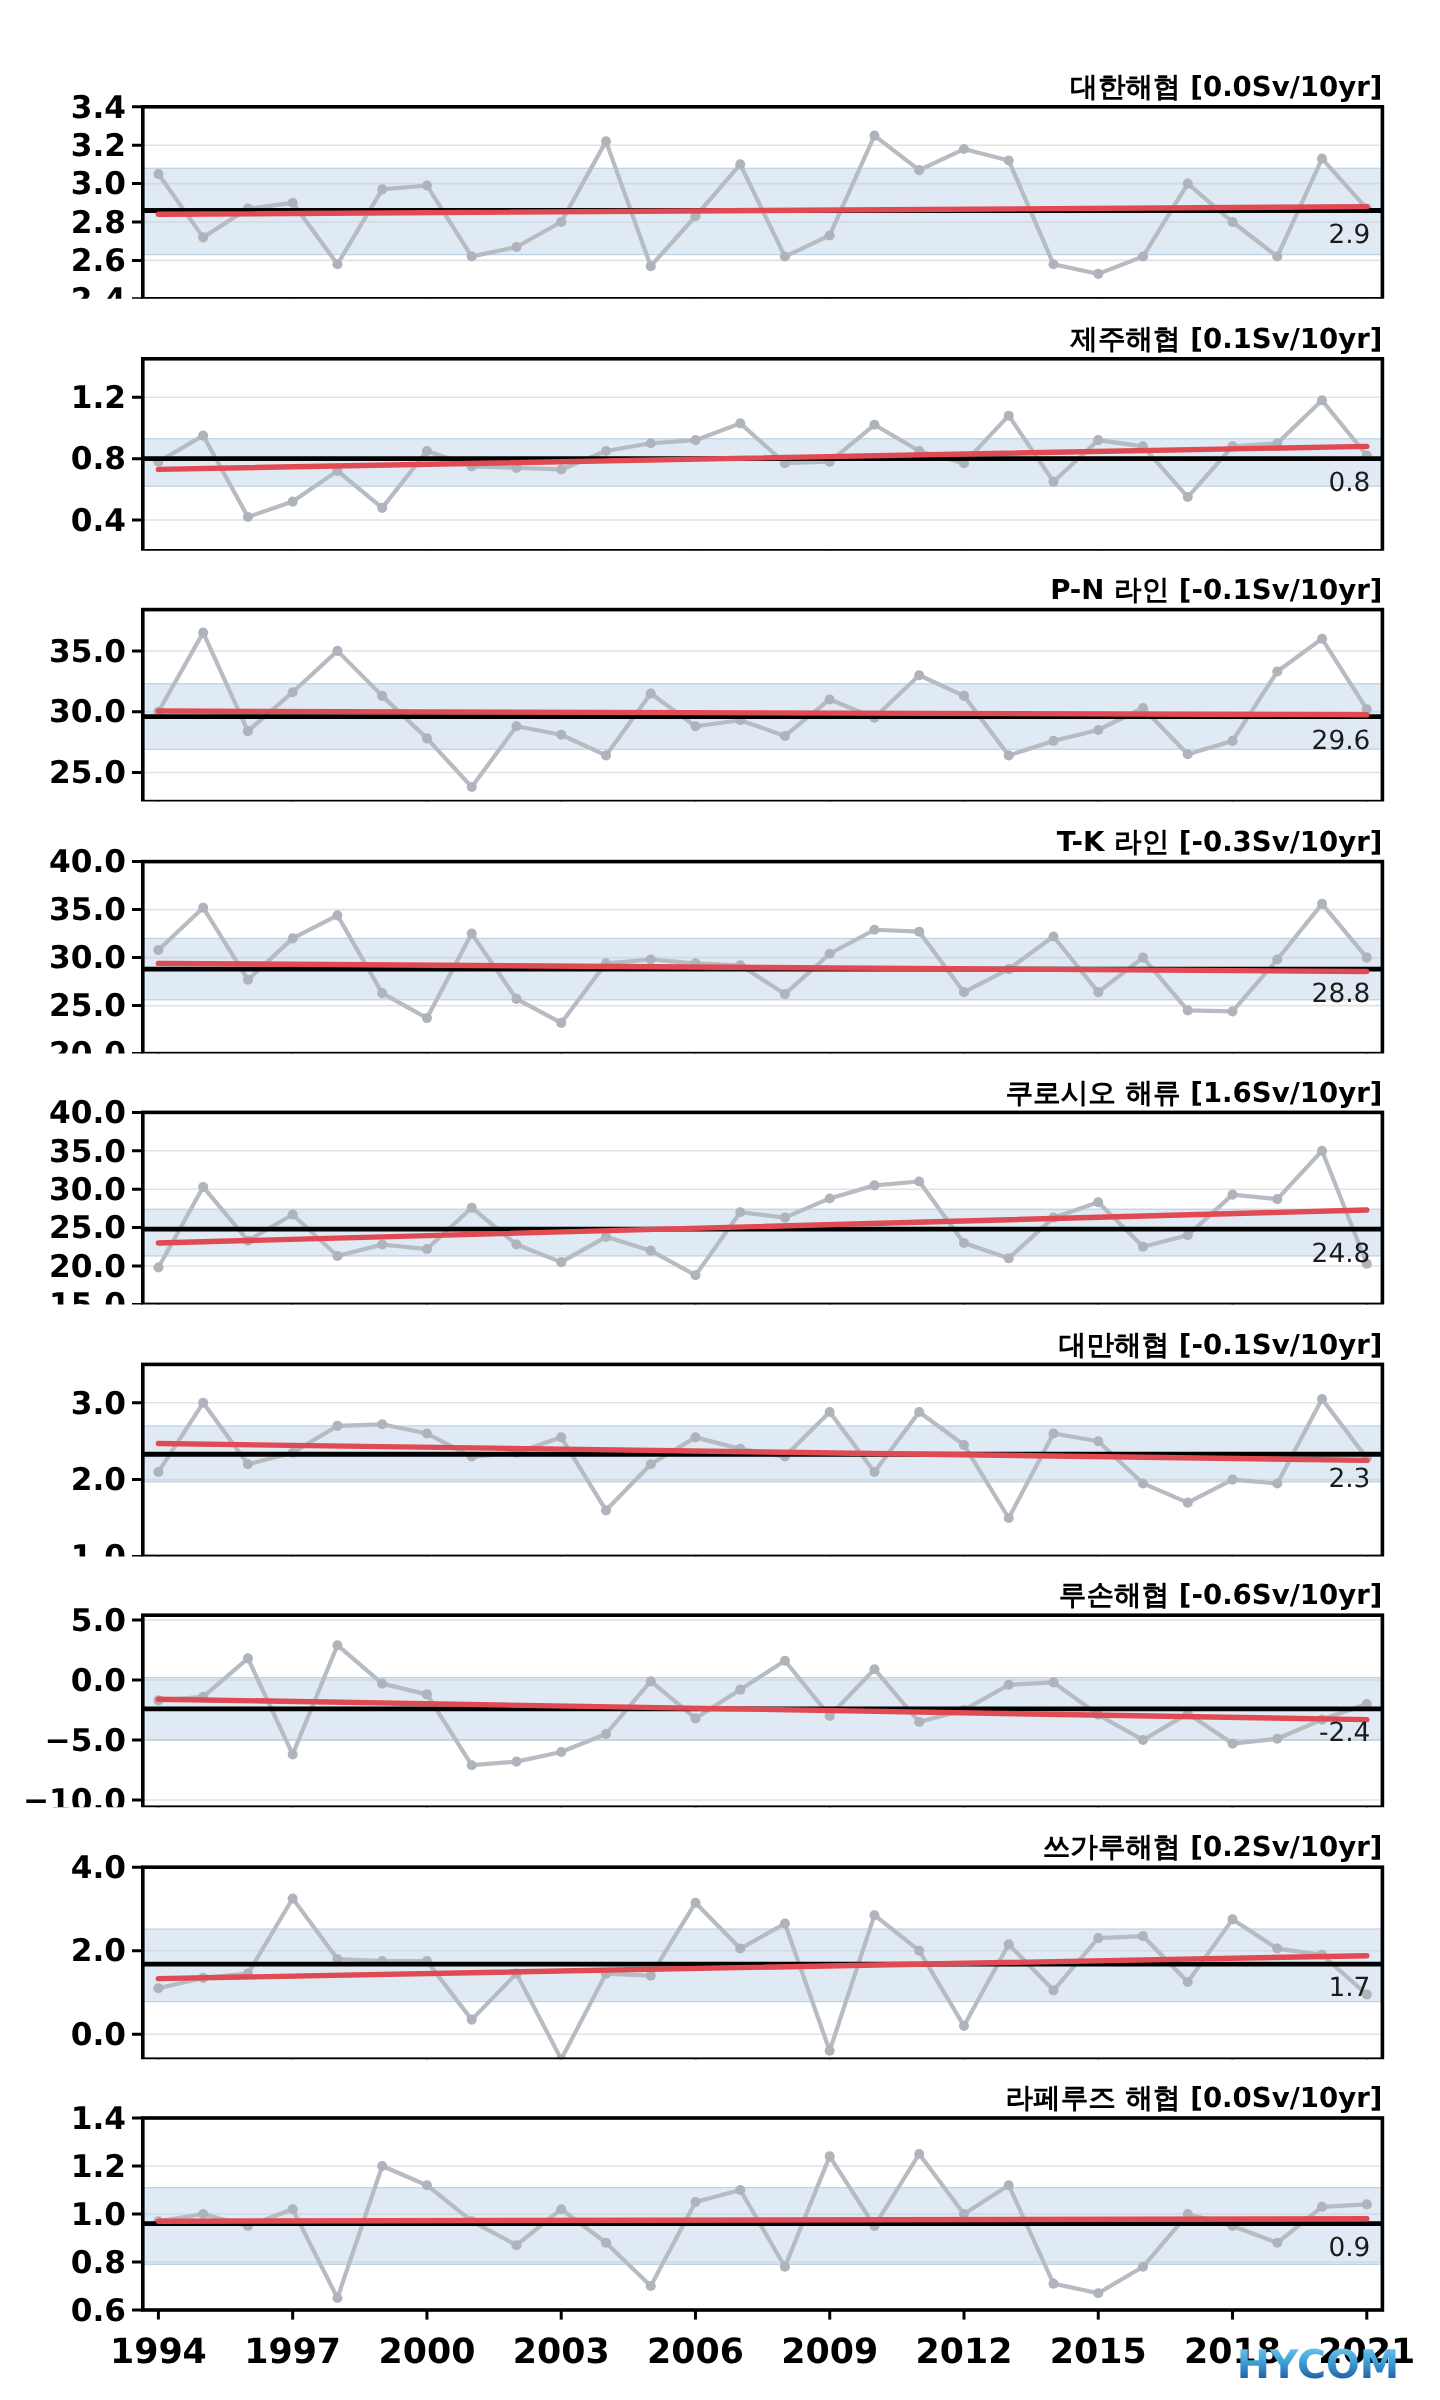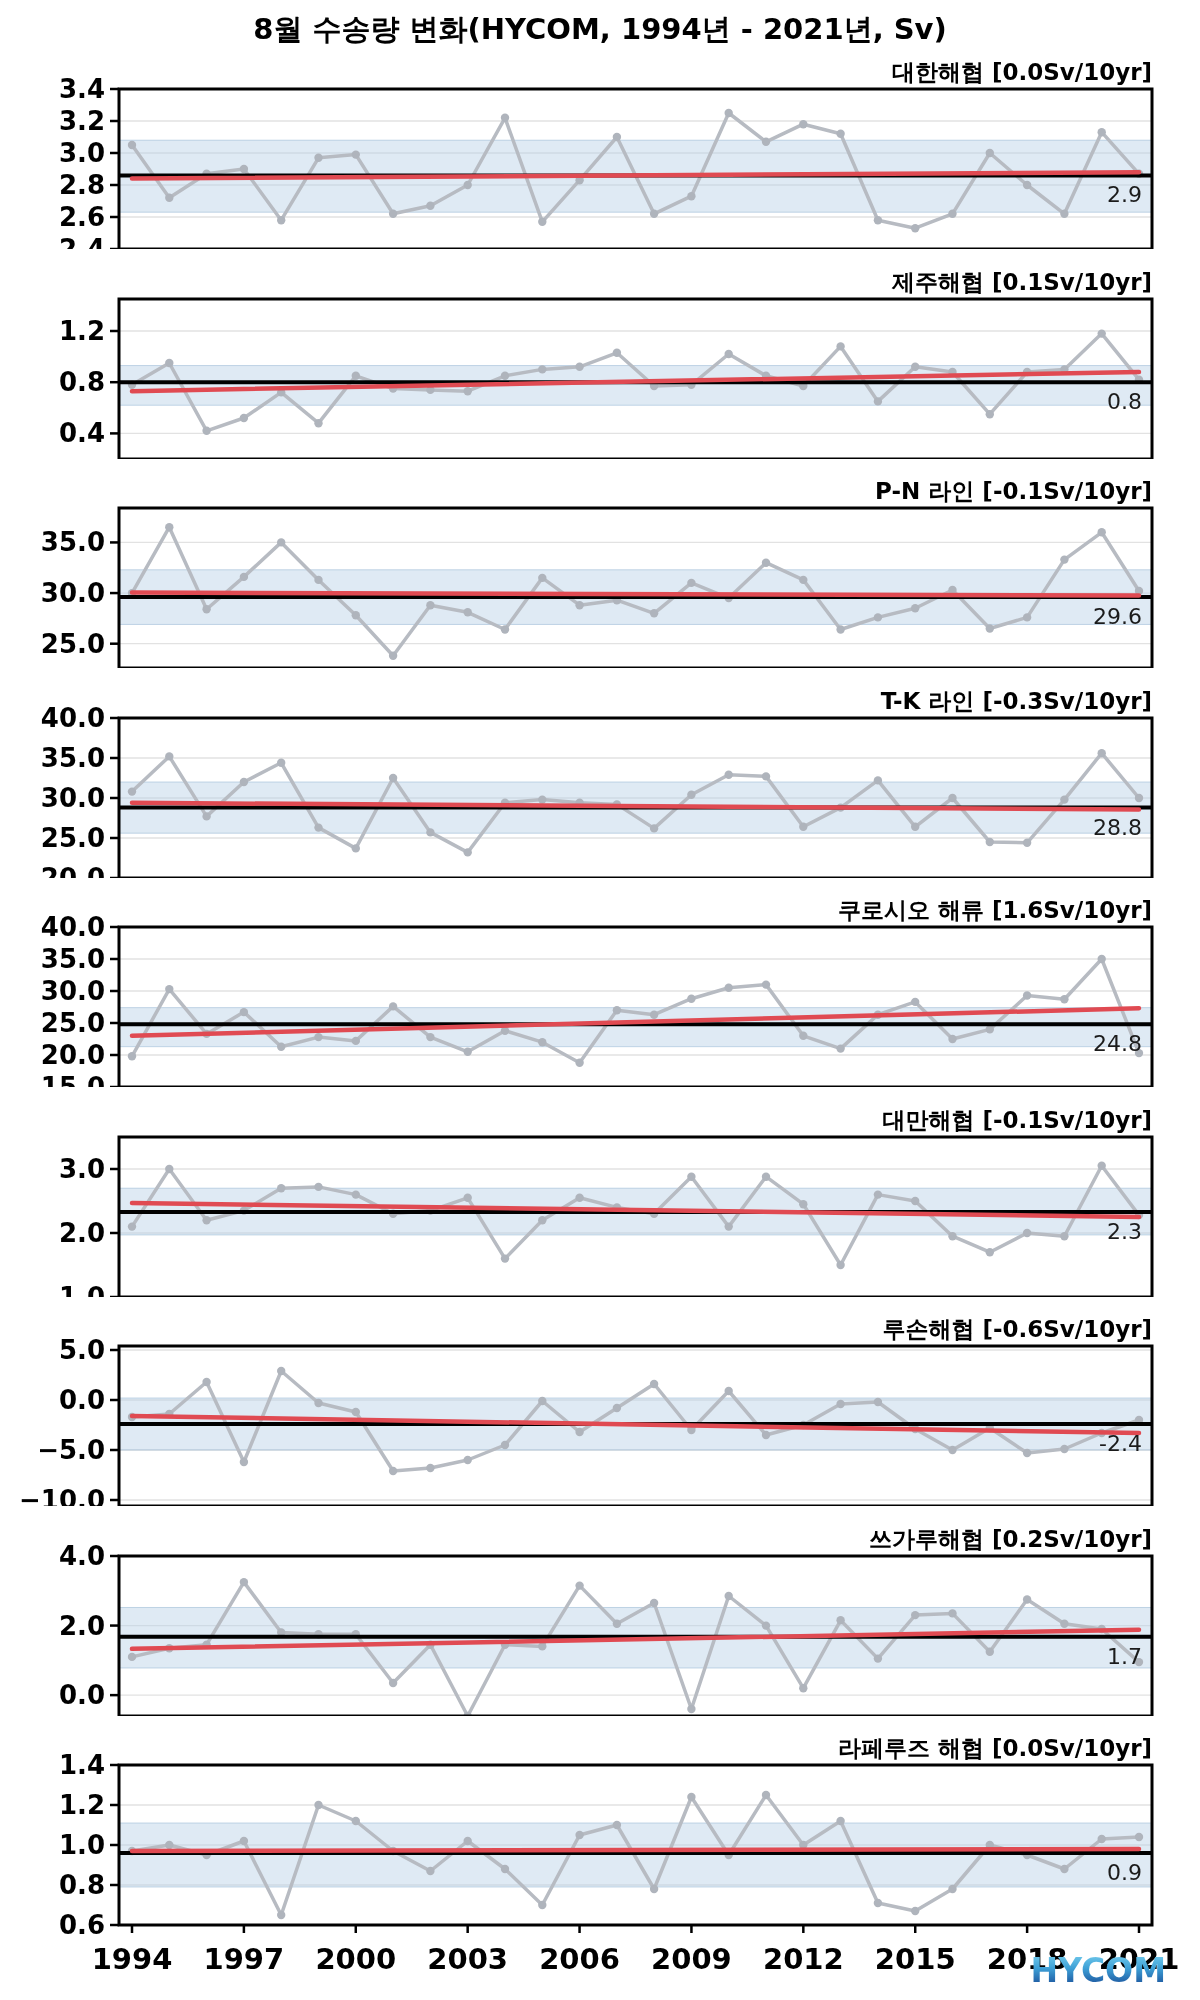--- a/index.html
+++ b/index.html
@@ -18,21 +18,20 @@
     position:absolute;top:1951px;right:34px;
     font-size:33px;font-weight:800;letter-spacing:0px;
     background:linear-gradient(180deg,#7dd4f0 0%,#3d9fd6 45%,#123e8c 100%);
     -webkit-background-clip:text;background-clip:text;color:transparent;
   }
 </style>
 </head>
 <body>
 
 <div class="page">
-  <h1 class="chart-title">8월 수송량 변화(HYCOM, 1994년 - 2021년, Sv)</h1>
   <div class="panels" id="panels">
       <svg width="1200" height="210" viewBox="0 0 1200 210" style="top: 39px;">
         <defs>
           <clipPath id="clip0">
             <rect x="105" y="50" width="1033" height="160"></rect>
           </clipPath>
         </defs>
         <g>
           <line x1="105" x2="1138" y1="81.99999999999996" y2="81.99999999999996" stroke="#e2e2e2" stroke-width="1.3"></line>
           <line x1="105" x2="1138" y1="113.99999999999999" y2="113.99999999999999" stroke="#e2e2e2" stroke-width="1.3"></line>

